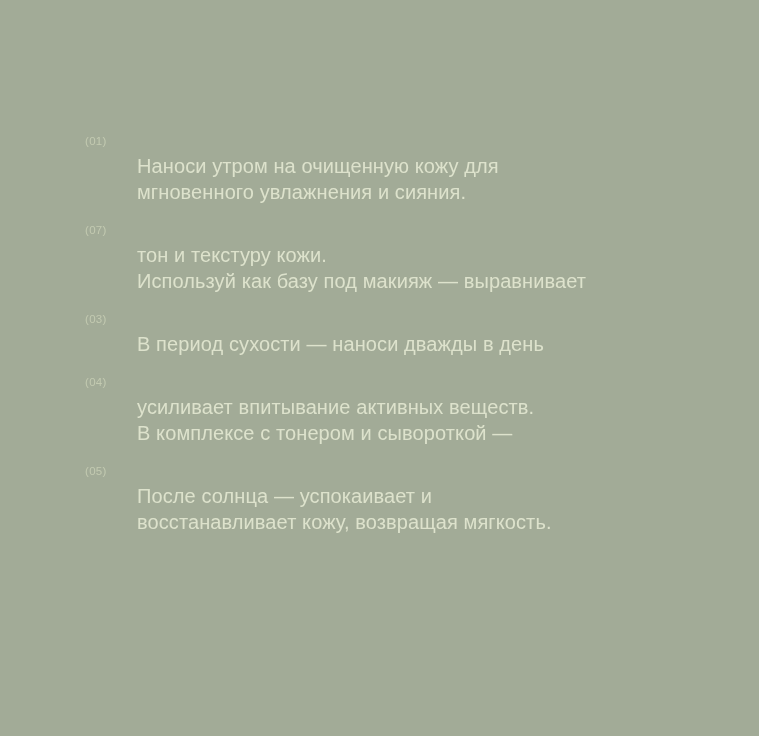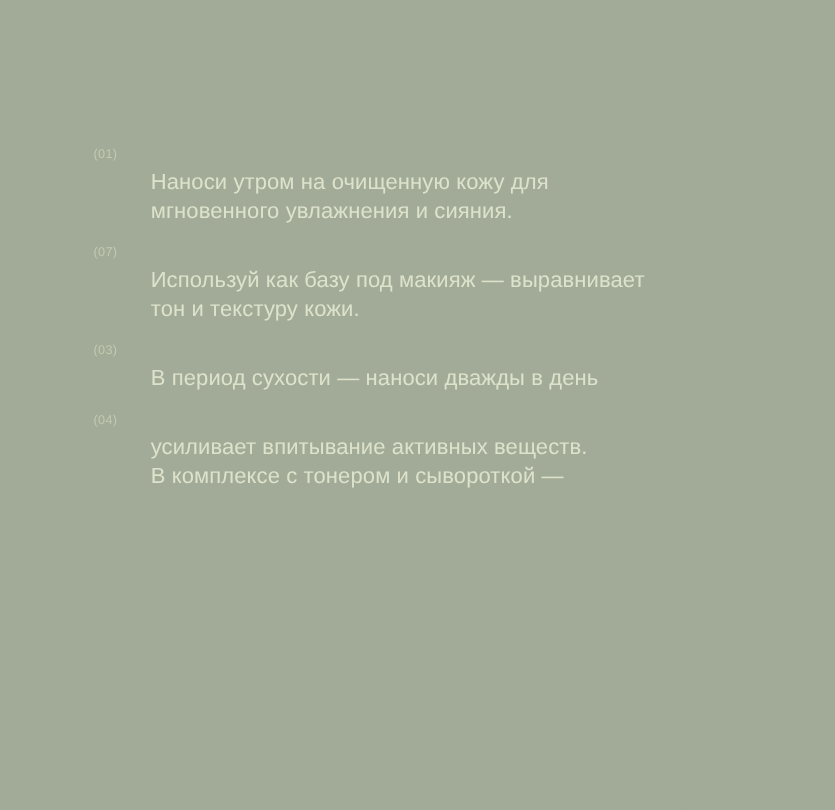--- a/index.html
+++ b/index.html
@@ -56,38 +56,45 @@
       <div class="tip-number">(01)</div>
       <div class="tip-lines">
         <div class="tip-line">Наноси утром на очищенную кожу для</div>
         <div class="tip-line">мгновенного увлажнения и сияния.</div>
       </div>
     </div>
 
     <div class="tip-item">
       <div class="tip-number">(07)</div>
       <div class="tip-lines">
+        <div class="tip-line">тон и текстуру кожи.</div>
         <div class="tip-line">Используй как базу под макияж — выравнивает</div>
-        <div class="tip-line">тон и текстуру кожи.</div>
       </div>
     </div>
 
     <div class="tip-item">
       <div class="tip-number">(03)</div>
       <div class="tip-lines">
         <div class="tip-line">В период сухости — наноси дважды в день</div>
       </div>
     </div>
 
     <div class="tip-item">
       <div class="tip-number">(04)</div>
       <div class="tip-lines">
         <div class="tip-line">усиливает впитывание активных веществ.</div>
         <div class="tip-line">В комплексе с тонером и сывороткой —</div>
       </div>
     </div>
 
+    <div class="tip-item">
+      <div class="tip-number">(05)</div>
+      <div class="tip-lines">
+        <div class="tip-line">После солнца — успокаивает и</div>
+        <div class="tip-line">восстанавливает кожу, возвращая мягкость.</div>
+      </div>
+    </div>
 
     <div class="tip-item">
     </div>
 
   </div>
 </div>
 
 </body></html>

